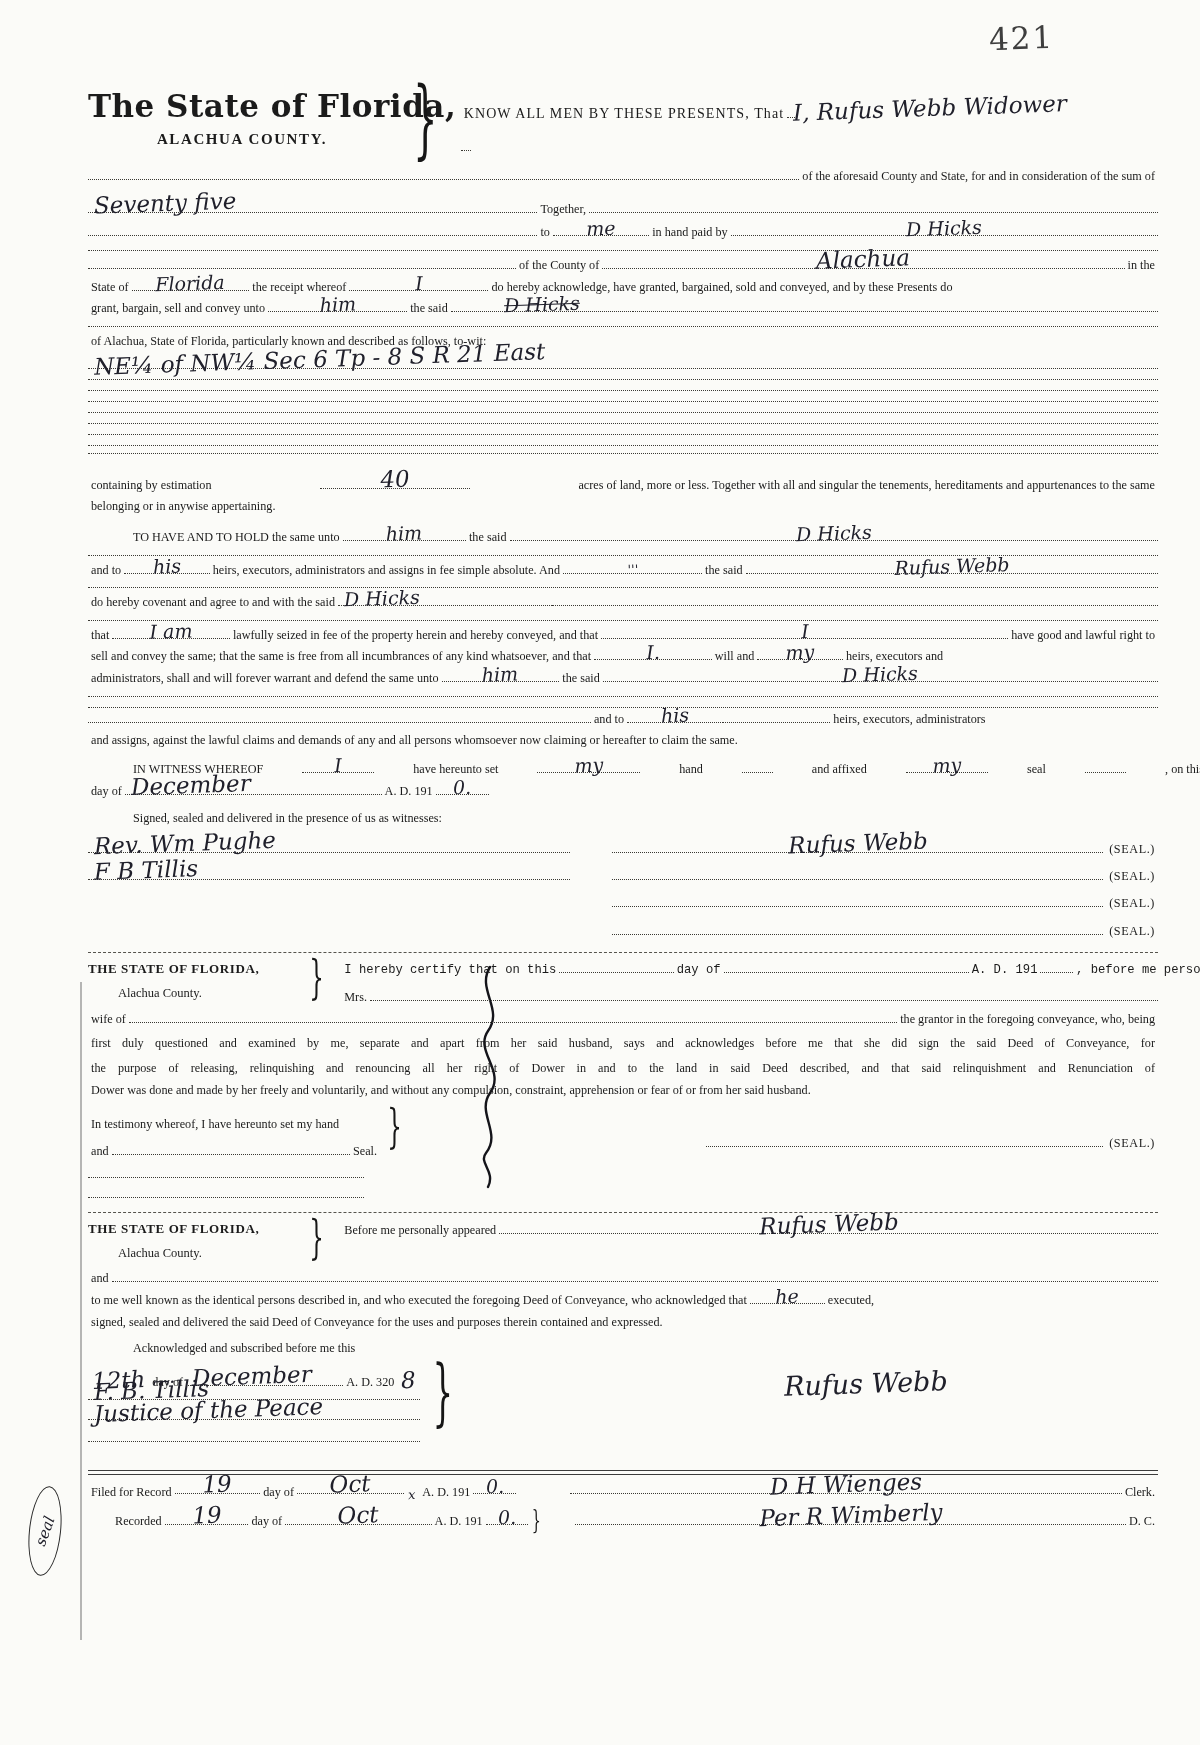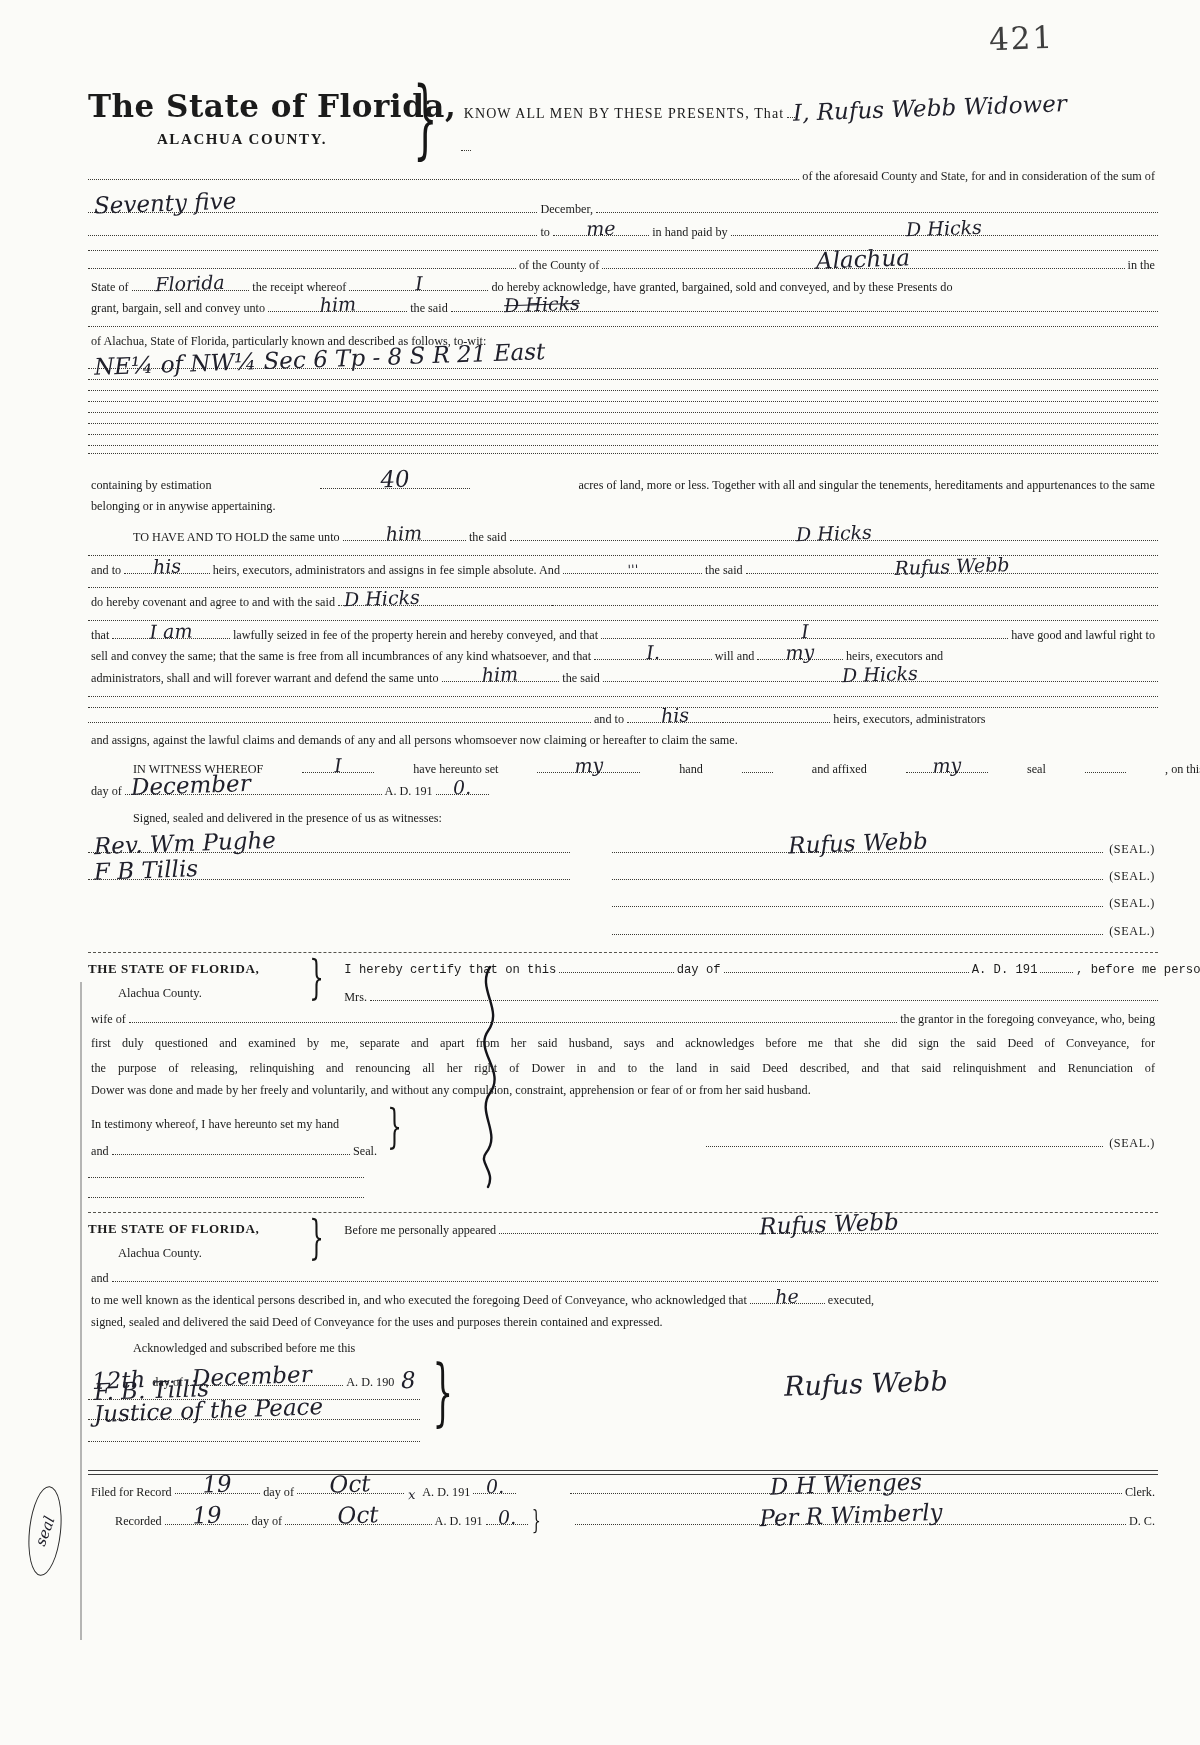--- a/index.html
+++ b/index.html
@@ -135,21 +135,21 @@
 
     <div>
         <div class="row " style="margin-top: 14px;">
           <span class="fill" style="flex: 1 1 0%;"></span>
           <span class="pt ">of the aforesaid County and State, for and in consideration of the sum of</span>
         </div>
         <div class="row " style="margin-top: 18px;">
           <span class="fill" style="flex: 0 0 42%;">
             <span class="hw hwl big">Seventy five</span>
           </span>
-          <span class="pt ">December,</span>
+          <span class="pt ">Together,</span>
           <span class="fill" style="flex: 1 1 0%;"></span>
         </div>
         <div class="row " style="margin-top: 9px;">
           <span class="fill" style="flex: 0 0 42%;"></span>
           <span class="pt ">to</span>
           <span class="fill" style="flex: 0 0 9%;">
             <span class="hw ctr">me</span>
           </span>
           <span class="pt ">in hand paid by</span>
           <span class="fill" style="flex: 1 1 0%;">
@@ -498,21 +498,21 @@
         </div>
 
       <div class="ack-bottom">
         <div class="ack-left">
             <div class="row ">
               <span class="hw inline big">12th</span>
               <span class="pt ">day of</span>
               <span class="fill" style="flex: 1 1 0%;">
                 <span class="hw hwl big">December</span>
               </span>
-              <span class="pt ">A. D. 190</span>
+              <span class="pt ">A. D. 320</span>
               <span class="hw inline big">8</span>
             </div>
             <div class="row " style="margin-top: 6px;">
               <span class="fill" style="flex: 1 1 0%;">
                 <span class="hw hwl big">F. B. Tillis</span>
               </span>
             </div>
             <div class="row " style="margin-top: 16px;">
               <span class="fill" style="flex: 1 1 0%;">
                 <span class="hw hwl big">Justice of the Peace</span>

